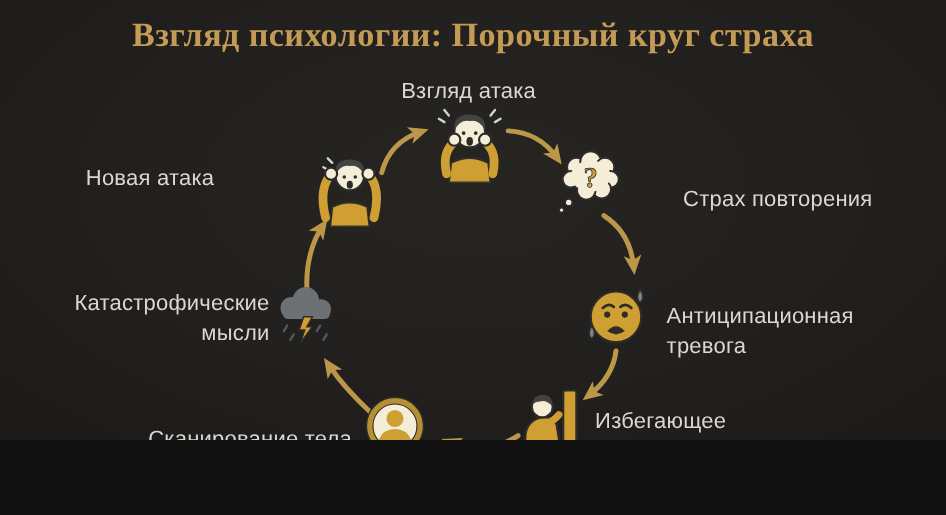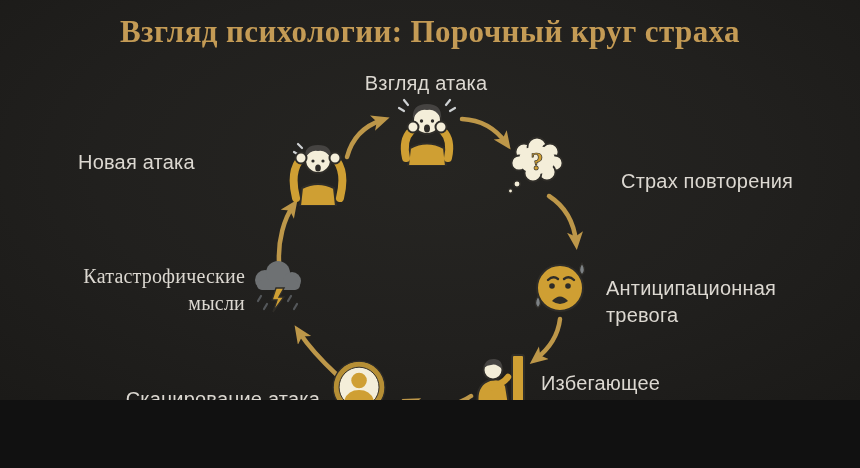--- a/index.html
+++ b/index.html
@@ -42,21 +42,21 @@
   .ic-first{left:394px;top:94px;width:66px;height:72px;}
   .ic-fear{left:505px;top:134px;width:64px;height:64px;}
   .lbl-fear{left:582px;top:168px;margin-left:39px;}
   .ic-ant{left:529px;top:257px;width:66px;height:60px;}
   .lbl-ant{left:606px;top:263px;margin-top:12px;}
   .ic-avoid{left:462px;top:353px;width:70px;height:72px;}
   .lbl-avoid{left:541px;top:370px;}
   .ic-scan{left:329px;top:358px;width:64px;height:70px;}
   .lbl-scan{left:118px;top:386px;width:202px;text-align:right;}
   .ic-cat{left:248px;top:256px;width:60px;height:60px;}
-  .lbl-cat{left:43px;top:263px;width:202px;text-align:right;font-family:Liberation Serif, serif;}
+  .lbl-cat{left:43px;top:263px;width:202px;text-align:right;}
   .ic-new{left:286px;top:136px;width:64px;height:70px;}
   .lbl-new{left:78px;top:149px;width:202px;text-align:left;}
 </style>
 </head>
 <body>
 
 <div class="canvas">
 
   <div class="title">Взгляд психологии: Порочный круг страха</div>
 
@@ -130,21 +130,21 @@
     <rect class="fg so" stroke-width="2" x="50" y="2" width="12" height="68" rx="2"></rect>
     <path class="fgr so" stroke-width="2" d="M10,66 Q6,54 20,50 L40,50 L45,66 Q28,71 10,66 Z"></path>
     <path class="fg so" stroke-width="2" d="M16,52 Q13,32 28,27 Q40,24 44,33 L47,52 Z"></path>
     <path class="sgold" stroke-width="6.5" stroke-linecap="round" d="M30,34 Q42,30 46,24"></path>
     <circle class="fc so" stroke-width="2" cx="31" cy="17" r="9.5"></circle>
     <path class="fhair" d="M22,15 Q23,5 33,6 Q41,7 40,16 Q34,10 29,12 Q25,12 22,15 Z"></path>
   </svg>
   <div class="label lbl-avoid">Избегающее
 повторения</div>
 
-  <div class="label lbl-scan">Сканирование атака</div>
+  <div class="label lbl-scan">Сканирование тела</div>
   <svg class="icon ic-scan" viewBox="0 0 66 70">
     <line class="shandle" x1="49" y1="48" x2="59" y2="61" stroke-width="10" stroke-linecap="round"></line>
     <circle class="fc" cx="31" cy="29" r="26"></circle>
     <clipPath id="lensClip">
         <circle cx="31" cy="29" r="21"></circle>
       </clipPath>
     <g clip-path="url(#lensClip)">
       <circle class="fg" cx="31" cy="22" r="8"></circle>
       <path class="fg" d="M14,50 Q16,32 31,32 Q46,32 48,50 Z"></path>
     </g>

